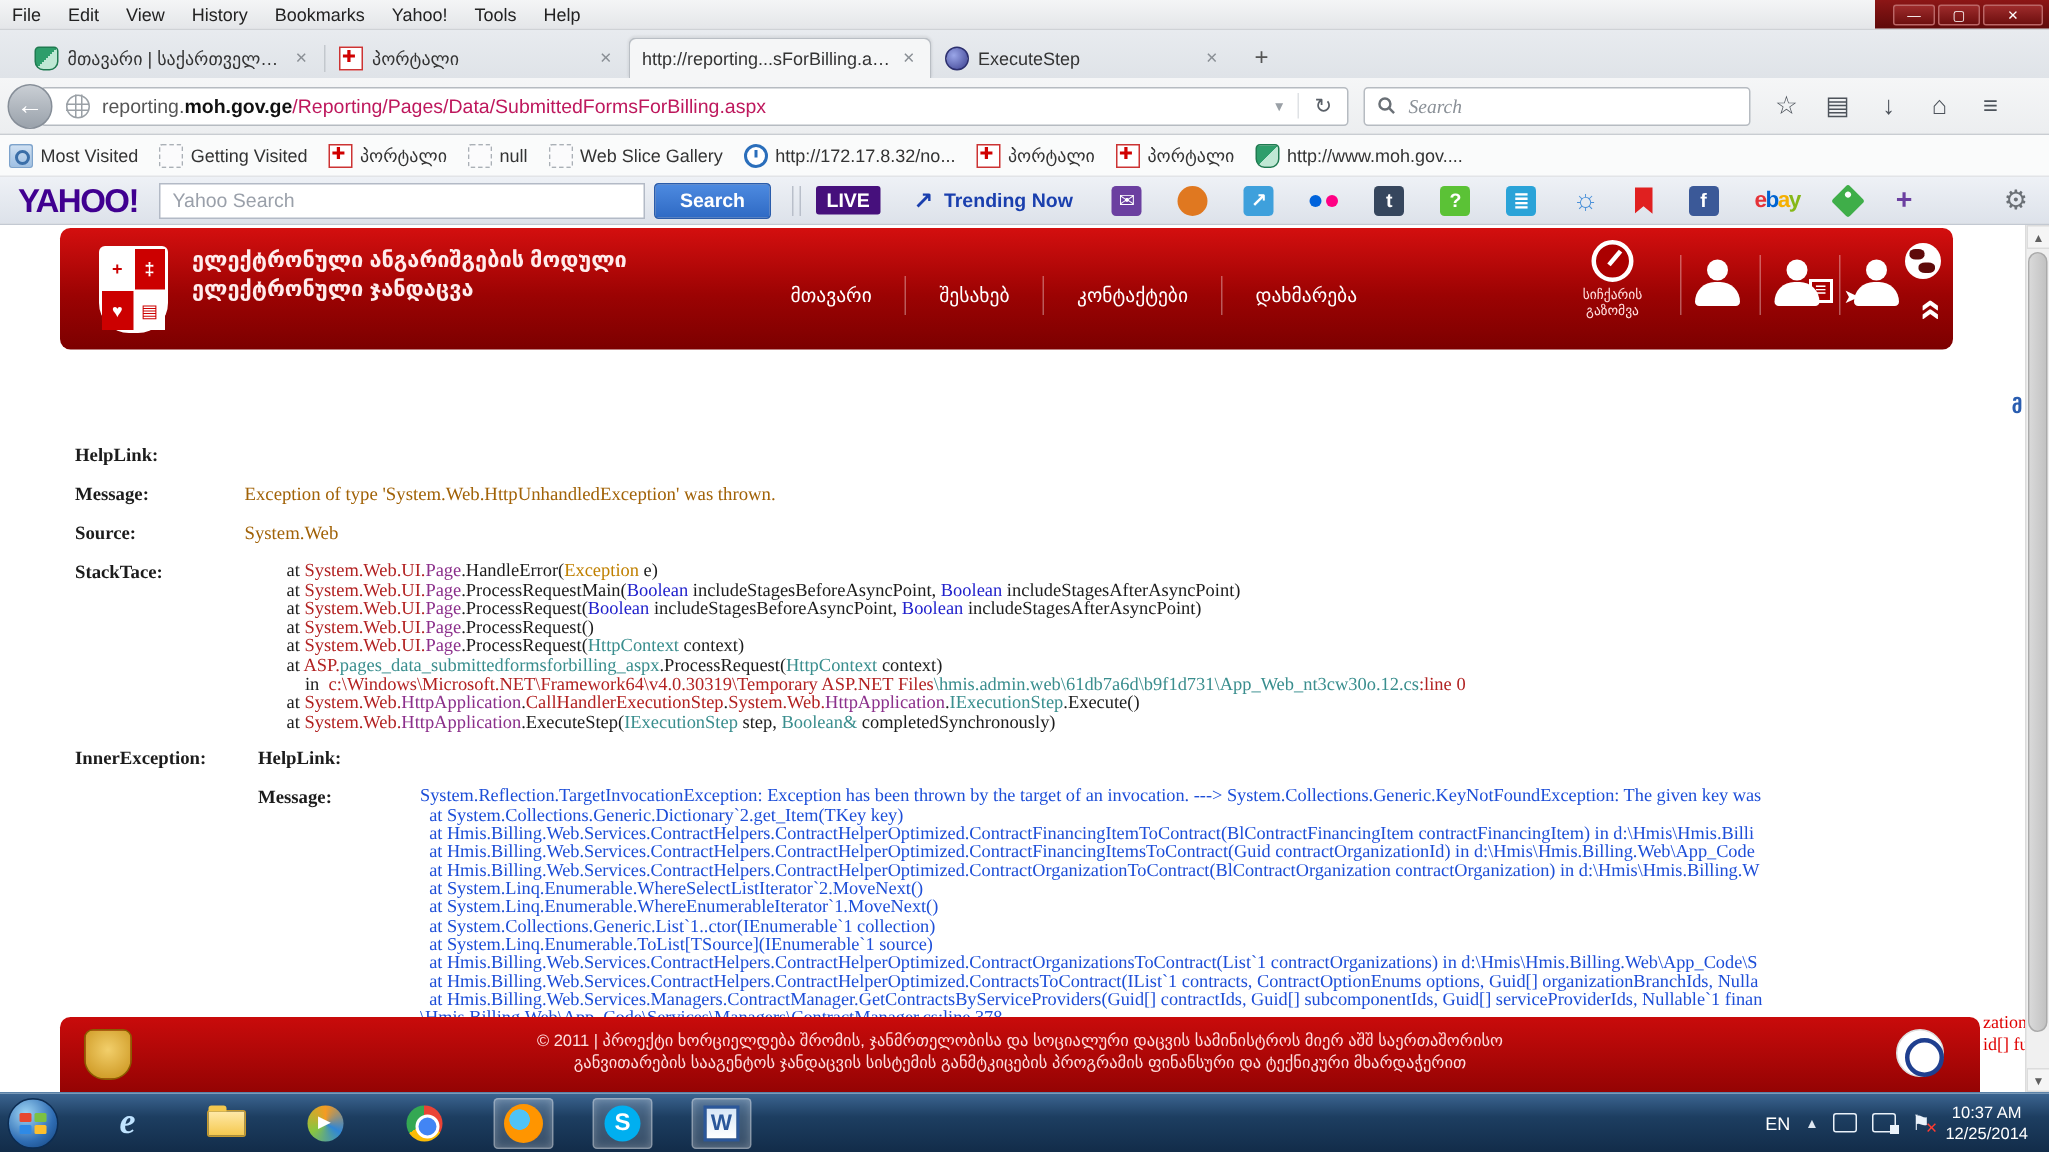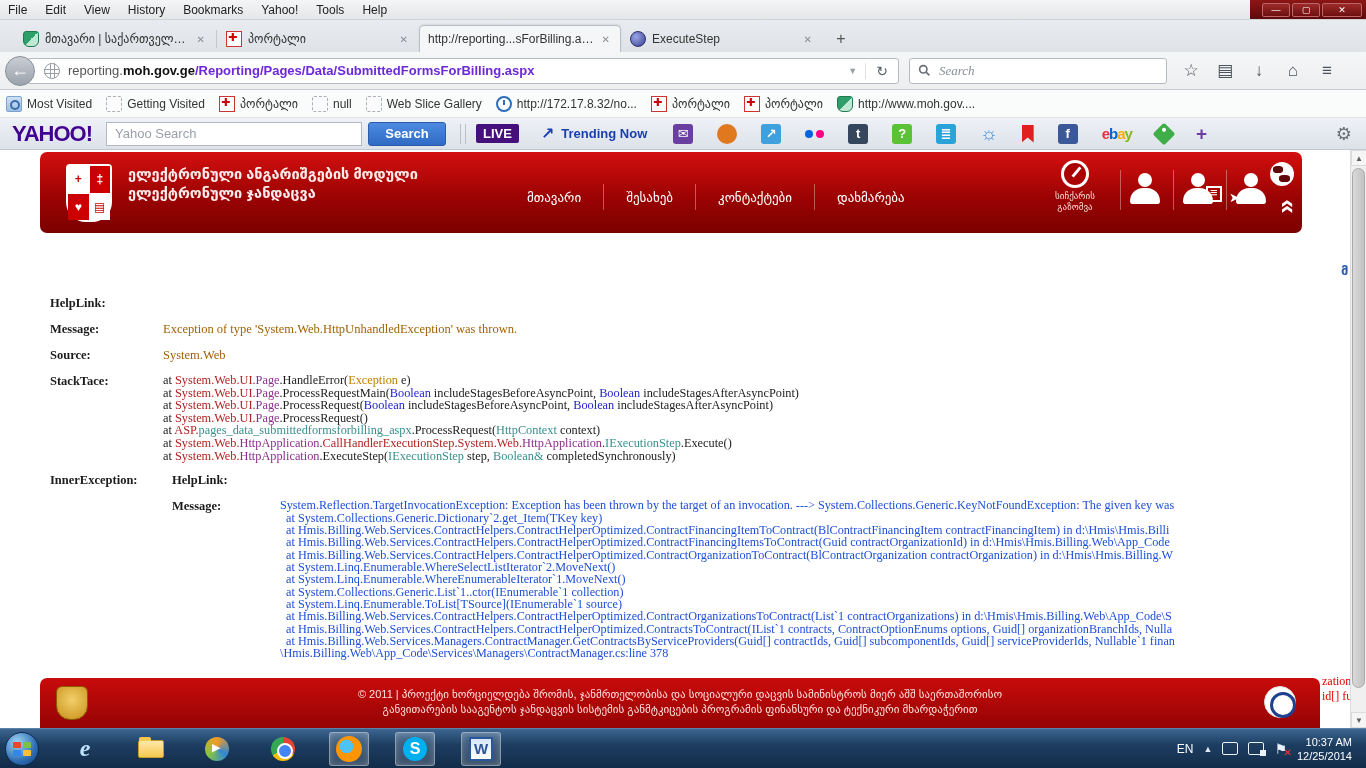--- a/index.html
+++ b/index.html
@@ -50,42 +50,42 @@
     background:linear-gradient(#f5f6f7,#eceef0); border-bottom:1px solid #c9cdd2;
     display:flex; align-items:center; }
   #back-btn { width:30px; height:30px; border-radius:50%; margin-left:5px;
     background:linear-gradient(#c9ced4,#9aa2ab); border:1px solid #868e98; color:#fff;
     font-size:18px; line-height:27px; text-align:center; z-index:2; }
   #urlbar { display:flex; align-items:center; height:26px; width:872px; margin-left:-8px;
     background:#fff; border:1px solid #b6bbc1; border-radius:3px; padding-left:16px; font-size:13px; }
   #urlbar .site-id { width:16px; height:16px; border-radius:50%; border:1.5px solid #9aa0a6; position:relative; margin-right:8px; flex:0 0 16px;}
   #urlbar .site-id:before{content:""; position:absolute; left:5px; top:-1px; width:3px; height:15px; border-left:1px solid #9aa0a6; border-right:1px solid #9aa0a6;}
   #urlbar .site-id:after{content:""; position:absolute; left:-1px; top:5px; height:3px; width:15px; border-top:1px solid #9aa0a6; border-bottom:1px solid #9aa0a6;}
-  .url-gray { color:#555; } .url-bold { color:#111; font-weight:bold; } .url-path { color:#6d28d9;font-weight:bold; }
+  .url-gray { color:#555; } .url-bold { color:#111; font-weight:bold; } .url-path { color:#be185d; }
   #url-spacer { flex:1; }
   #url-drop { color:#9aa0a6; font-size:9px; padding:0 8px; }
   #url-reload { color:#5a6068; font-size:14px; padding:0 10px; border-left:1px solid #dfe2e5; }
   #searchbox { display:flex; align-items:center; height:26px; width:258px; margin-left:10px;
     background:#fff; border:1px solid #b6bbc1; border-radius:3px; padding:0 8px; }
   #searchbox .sb-text { font-family:"Liberation Serif",serif; font-style:italic; color:#8a9097; font-size:13px; margin-left:8px;}
   .nav-icons { display:flex; align-items:center; margin-left:8px; gap:2px; }
   .nav-ic { width:32px; text-align:center; color:#4d535b; font-size:17px; }
 
   
   #bookmarksbar { position:absolute; left:0; top:90px; width:1366px; height:28px;
     background:#fafbfb; border-bottom:1px solid #e2e4e7; display:flex; align-items:center;
     padding-left:6px; gap:14px; font-size:12px; color:#333; }
   .bm { display:flex; align-items:center; gap:5px; white-space:nowrap; }
 
   
   #yahoobar { position:absolute; left:0; top:118px; width:1366px; height:32px;
     background:linear-gradient(#eef1f6,#dde2ea); border-bottom:1px solid #c3c9d2;
     display:flex; align-items:center; }
   #y-logo { font-weight:bold; font-size:22px; color:#400090; letter-spacing:-1px; margin-left:12px; }
-  #y-search { width:256px; height:24px; background:#fff; border:1px solid #b3bac6; margin-left:14px;
+  #y-search { width:324px; height:24px; background:#fff; border:1px solid #b3bac6; margin-left:14px;
     display:flex; align-items:center; padding-left:8px; color:#9aa0aa; font-size:13px; }
   #y-btn { width:78px; height:24px; margin-left:6px; background:linear-gradient(#4d8ae0,#2f6ac4);
     border:1px solid #2a5cab; border-radius:3px; color:#fff; font-size:13px; font-weight:bold;
     text-align:center; line-height:22px; }
   #y-div { width:6px; height:20px; margin:0 10px 0 14px; border-left:1px solid #b9bfca; border-right:1px solid #b9bfca;}
   #y-live { background:#46107c; color:#fff; font-weight:bold; font-size:13px; padding:2px 7px; border-radius:2px;}
   #y-trend { display:flex; align-items:center; gap:7px; margin-left:22px; }
   #y-trend .tr-arrow { color:#1a3fae; font-weight:bold; font-size:16px; }
   #y-trend .tr-label { color:#1a3fae; font-weight:bold; font-size:13px; }
   #y-icons { display:flex; align-items:center; gap:24px; margin-left:26px; }
@@ -135,21 +135,21 @@
   
   #bluefrag { position:absolute; left:1341px; top:113px; color:#2a5db0; font-size:13px; font-family:"Liberation Serif","DejaVu Sans",serif; font-weight:bold;}
 
   
   #errorbody { position:absolute; left:50px; top:146px; width:1310px;
     font-family:"Liberation Serif","DejaVu Serif",serif; font-size:12.5px; color:#1c1c1c; }
   .erow { display:flex; margin-bottom:11px; }
   .elabel { width:113px; flex:0 0 113px; font-weight:bold; }
   .evalue { white-space:pre; color:#a16207; }
   #stack-block { line-height:12.6px; font-size:12.3px; }
-  .stack-line { white-space:pre; }
+  .stack-line { white-space:pre;margin-left:28px; }
   .sg-b { color:#1c1c1c; } .sg-r { color:#b22222; } .sg-p { color:#8b2f8b; }
   .sg-o { color:#c08000; } .sg-u { color:#2222cc; } .sg-t { color:#3a8e8e; }
   #inner-wrap { margin-left:122px; }
   #inner-wrap .elabel { width:108px; flex:0 0 108px; }
   #inner-lines { line-height:12.35px; font-size:12.2px; color:#1d4ed8; }
   #inner-lines div { white-space:pre; }
 
   
   #sitefooter { position:absolute; left:40px; top:528px; width:1280px; height:58px; border-radius:7px;
     background:linear-gradient(#c90b0b,#8c0202); color:#ffdede; font-size:11px; }
@@ -190,21 +190,21 @@
   .ic-firefox { width:26px; height:26px; border-radius:50%; background:radial-gradient(circle at 40% 40%,#4fc3f7 0 30%,#ff9500 32% 70%,#e65c00); }
   .ic-skype { width:24px; height:24px; border-radius:50%; background:#00aff0; color:#fff; font-weight:bold; font-size:16px; text-align:center; line-height:24px;}
   .ic-word { width:24px; height:24px; background:linear-gradient(#d7e6f7,#ffffff); border:2px solid #2b579a; color:#2b579a; font-weight:bold; font-size:15px; text-align:center; line-height:20px;}
   #tray { margin-left:auto; display:flex; align-items:center; gap:10px; color:#fff; padding-right:10px; }
   #tray-lang { font-size:12px; }
   #tray-caret { font-size:9px; color:#dfe8f2; }
   .tray-ic { width:16px; height:13px; border:1.5px solid #eaf2fa; border-radius:2px; position:relative; }
   .tray-ic.net:after { content:""; position:absolute; right:-3px; bottom:-2px; width:6px; height:6px; background:#eaf2fa; }
   .tray-flag { position:relative; color:#eaf2fa; font-size:14px; }
   .tray-flag b { position:absolute; right:-5px; bottom:-1px; color:#ff3b30; font-size:10px; }
-  #clock { text-align:right; font-size:11px; line-height:14px; padding-right:4px; }
+  #clock { text-align:center; font-size:11px; line-height:14px; padding-right:4px; }
 </style>
 </head>
 <body>
 
 <div id="window">
 
   <div id="titlebar">
     <div id="menubar">
         <span class="menu-item">File</span>
         <span class="menu-item">Edit</span>
@@ -401,21 +401,23 @@
           <div class="elabel">Source:</div>
           <div class="evalue">System.Web</div>
         </div>
       <div class="erow">
           <div class="elabel">StackTace:</div>
           <div id="stack-block">
             <div class="stack-line"><span class="sg-b">at </span><span class="sg-r">System.Web.UI.</span><span class="sg-p">Page</span><span class="sg-b">.HandleError(</span><span class="sg-o">Exception</span><span class="sg-b"> e)</span></div>
             <div class="stack-line"><span class="sg-b">at </span><span class="sg-r">System.Web.UI.</span><span class="sg-p">Page</span><span class="sg-b">.ProcessRequestMain(</span><span class="sg-u">Boolean</span><span class="sg-b"> includeStagesBeforeAsyncPoint, </span><span class="sg-u">Boolean</span><span class="sg-b"> includeStagesAfterAsyncPoint)</span></div>
             <div class="stack-line"><span class="sg-b">at </span><span class="sg-r">System.Web.UI.</span><span class="sg-p">Page</span><span class="sg-b">.ProcessRequest(</span><span class="sg-u">Boolean</span><span class="sg-b"> includeStagesBeforeAsyncPoint, </span><span class="sg-u">Boolean</span><span class="sg-b"> includeStagesAfterAsyncPoint)</span></div>
             <div class="stack-line"><span class="sg-b">at </span><span class="sg-r">System.Web.UI.</span><span class="sg-p">Page</span><span class="sg-b">.ProcessRequest()</span></div>
+            <div class="stack-line"><span class="sg-b">at </span><span class="sg-r">System.Web.UI.</span><span class="sg-p">Page</span><span class="sg-b">.ProcessRequest(</span><span class="sg-t">HttpContext</span><span class="sg-b"> context)</span></div>
             <div class="stack-line"><span class="sg-b">at </span><span class="sg-r">ASP.</span><span class="sg-t">pages_data_submittedformsforbilling_aspx</span><span class="sg-b">.ProcessRequest(</span><span class="sg-t">HttpContext</span><span class="sg-b"> context)</span></div>
+            <div class="stack-line"><span class="sg-b">    in  </span><span class="sg-r">c:\Windows\Microsoft.NET\Framework64\v4.0.30319\Temporary ASP.NET Files</span><span class="sg-t">\hmis.admin.web\61db7a6d\b9f1d731\App_Web_nt3cw30o.12.cs</span><span class="sg-r">:line 0</span></div>
             <div class="stack-line"><span class="sg-b">at </span><span class="sg-r">System.Web.</span><span class="sg-p">HttpApplication</span><span class="sg-b">.</span><span class="sg-r">CallHandlerExecutionStep</span><span class="sg-b">.</span><span class="sg-r">System.Web.</span><span class="sg-p">HttpApplication</span><span class="sg-b">.</span><span class="sg-t">IExecutionStep</span><span class="sg-b">.Execute()</span></div>
             <div class="stack-line"><span class="sg-b">at </span><span class="sg-r">System.Web.</span><span class="sg-p">HttpApplication</span><span class="sg-b">.ExecuteStep(</span><span class="sg-t">IExecutionStep</span><span class="sg-b"> step, </span><span class="sg-t">Boolean&amp;</span><span class="sg-b"> completedSynchronously)</span></div>
           </div>
         </div>
       <div class="erow" style="margin-top:4px">
           <div class="elabel">InnerException:</div>
         <div id="inner-wrap" style="margin-left:9px; flex:1">
           <div class="erow">
               <div class="elabel">HelpLink:</div>
               <div class="evalue"></div>

